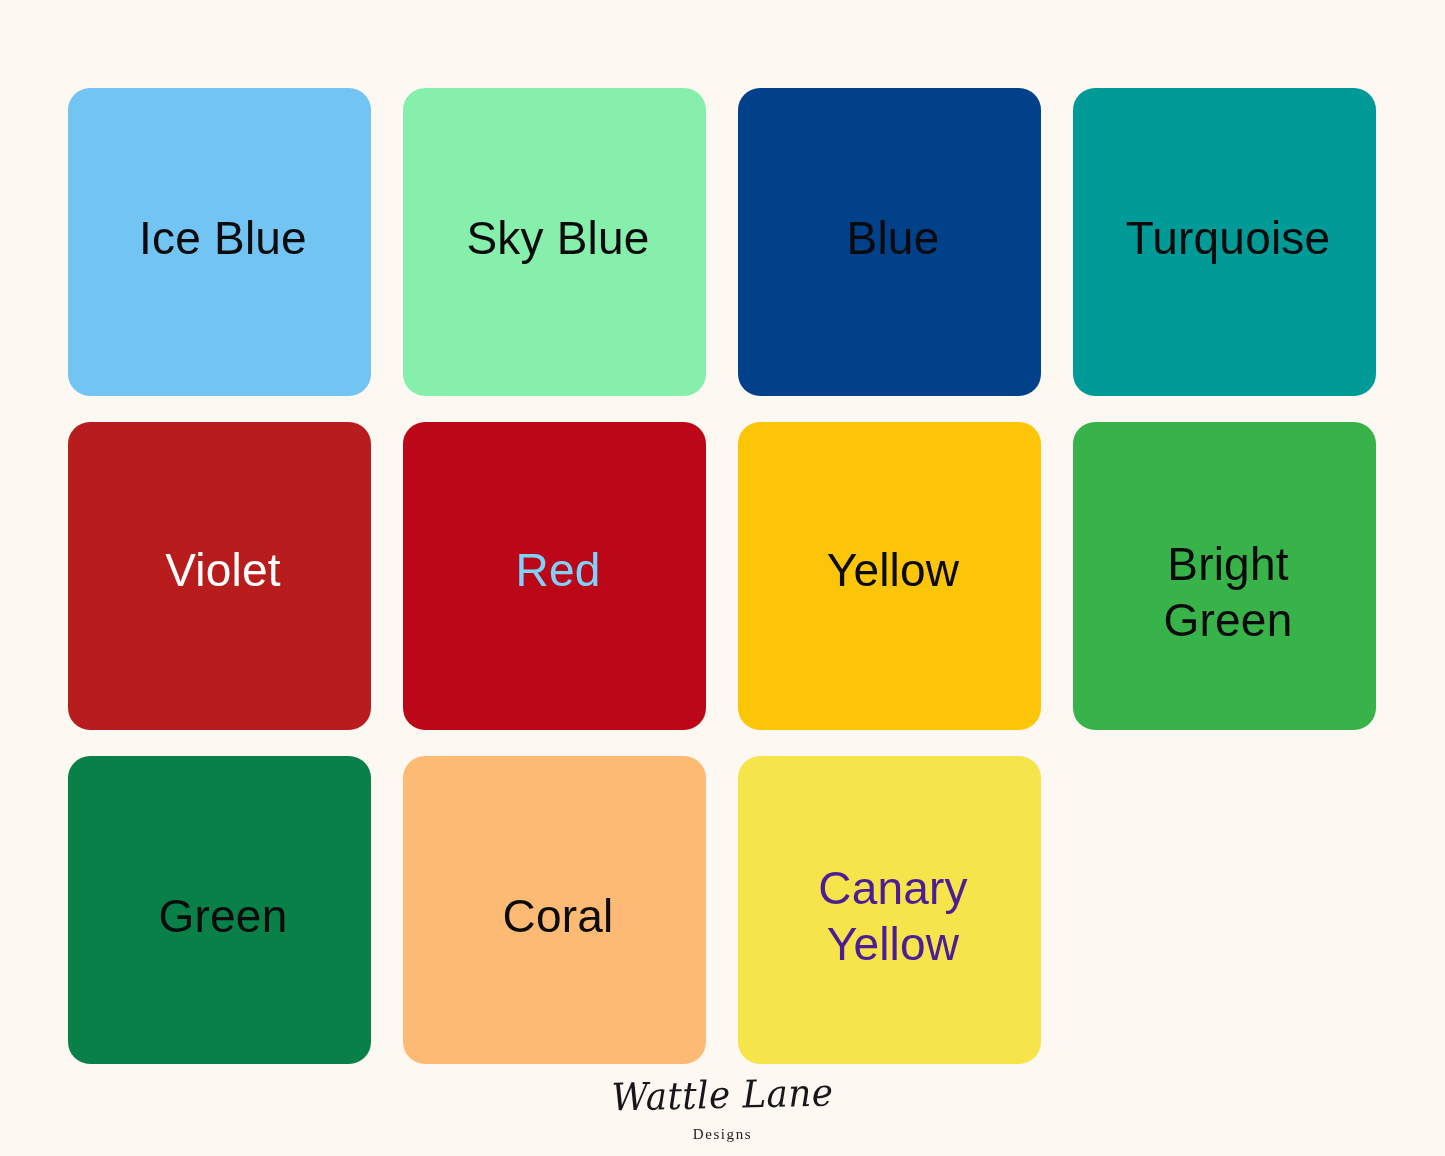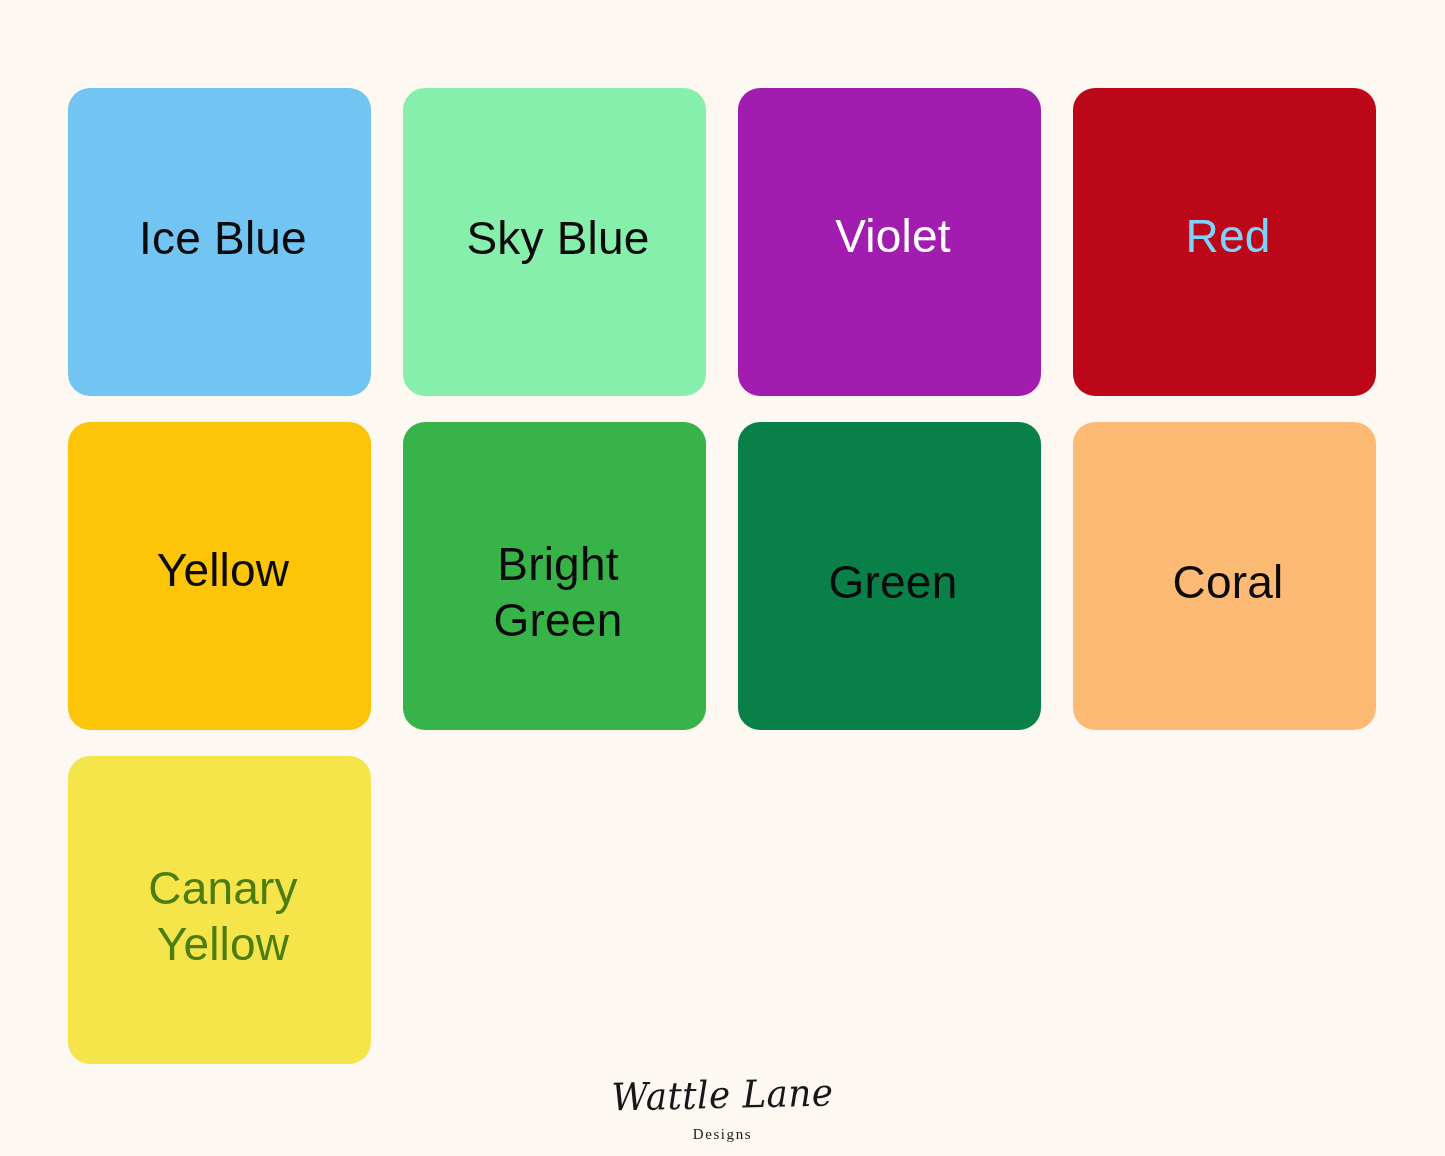--- a/index.html
+++ b/index.html
@@ -102,23 +102,29 @@
   <div class="swatch-grid">
 
     <div class="swatch r1" style="background: rgb(114, 196, 242);">
       <span class="swatch-label" style="color: rgb(11, 11, 13);">Ice Blue</span>
     </div>
 
     <div class="swatch r1" style="background: #86efac;">
       <span class="swatch-label" style="color: rgb(11, 11, 13);">Sky Blue</span>
     </div>
 
+    <div class="swatch r1" style="background: rgb(1, 65, 137);">
+      <span class="swatch-label" style="color: rgb(11, 11, 13);">Blue</span>
+    </div>
 
+    <div class="swatch r1" style="background: rgb(1, 155, 151);">
+      <span class="swatch-label" style="color: rgb(11, 11, 13);">Turquoise</span>
+    </div>
 
-    <div class="swatch r2" style="background: #a21caf;">
+    <div class="swatch r2" style="background: #b91c1c;">
       <span class="swatch-label" style="color: rgb(255, 255, 255);">Violet</span>
     </div>
 
 
     <div class="swatch r2" style="background: rgb(188, 7, 24);">
       <span class="swatch-label" style="color: #7dd3fc;">Red</span>
     </div>
 
     <div class="swatch r2" style="background: rgb(253, 197, 7);">
       <span class="swatch-label" style="color: rgb(11, 11, 13);">Yellow</span>
@@ -131,21 +137,21 @@
 
     <div class="swatch r3" style="background: rgb(10, 128, 73);">
       <span class="swatch-label" style="color: rgb(11, 11, 13);">Green</span>
     </div>
 
     <div class="swatch r3" style="background: #fdba74;">
       <span class="swatch-label" style="color: rgb(11, 11, 13);">Coral</span>
     </div>
 
     <div class="swatch r3" style="background: rgb(245, 228, 74);">
-      <span class="swatch-label" style="color: #4d7c0f;">Canary
+      <span class="swatch-label" style="color: #4c1d95;">Canary
 Yellow</span>
     </div>
 
   </div>
 
   <div class="brand">
     <span class="brand-name">Wattle Lane</span>
     <span class="brand-sub">Designs</span>
   </div>
 

